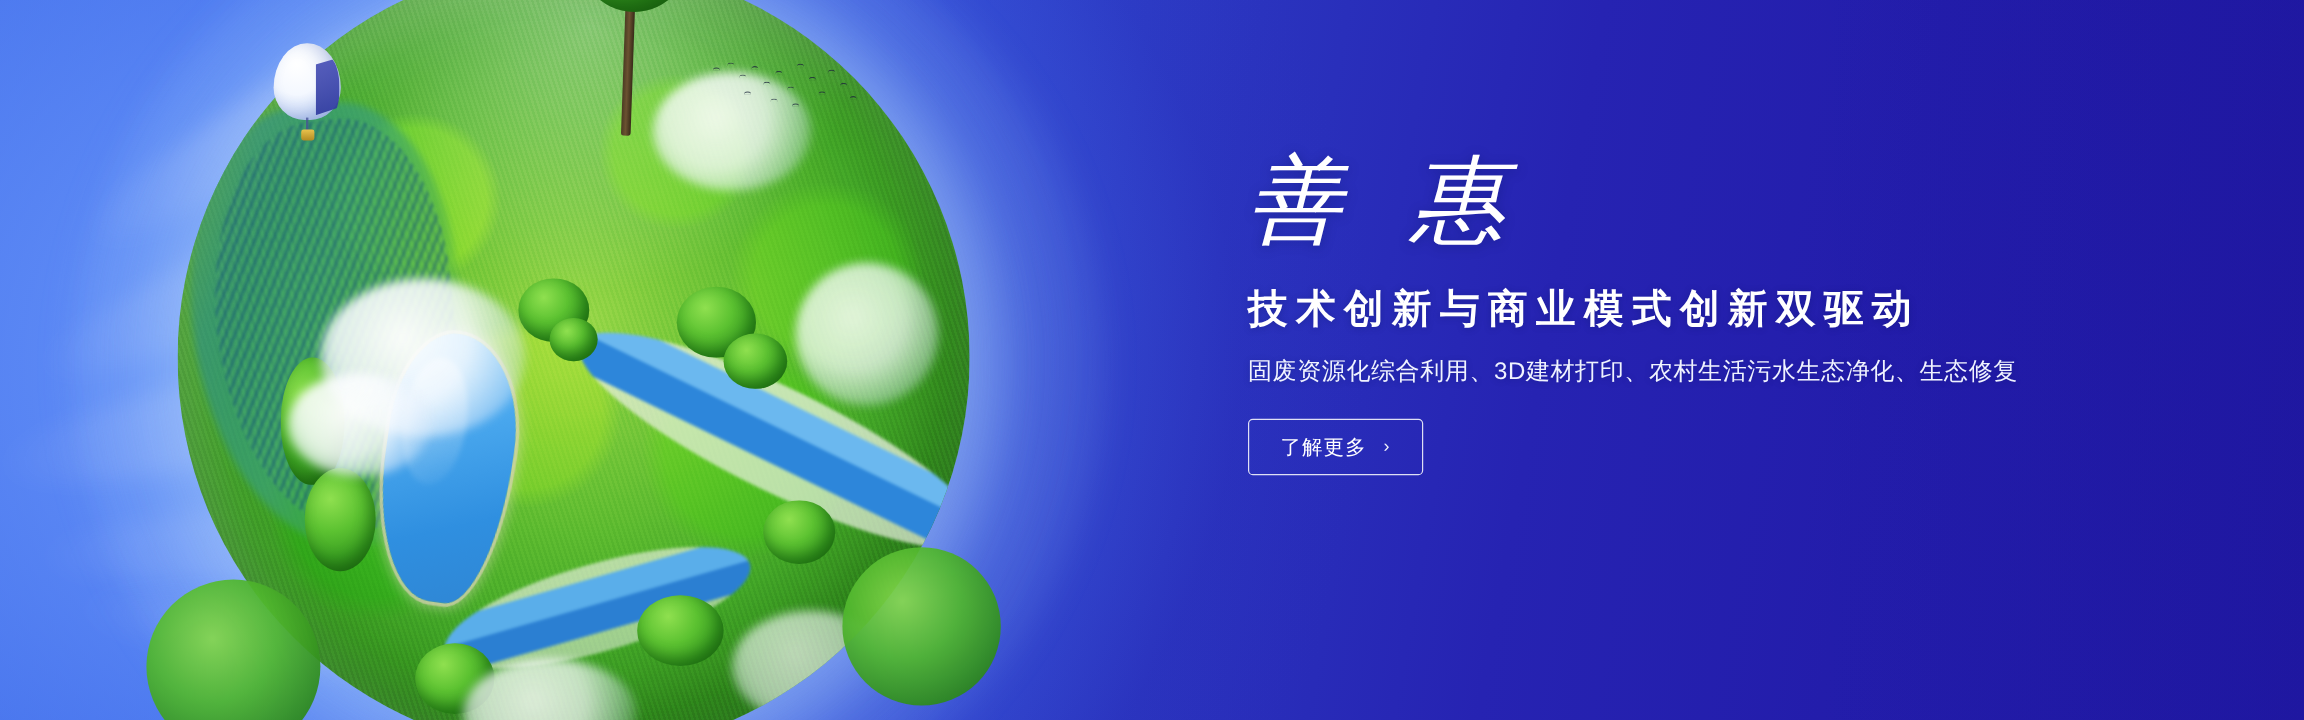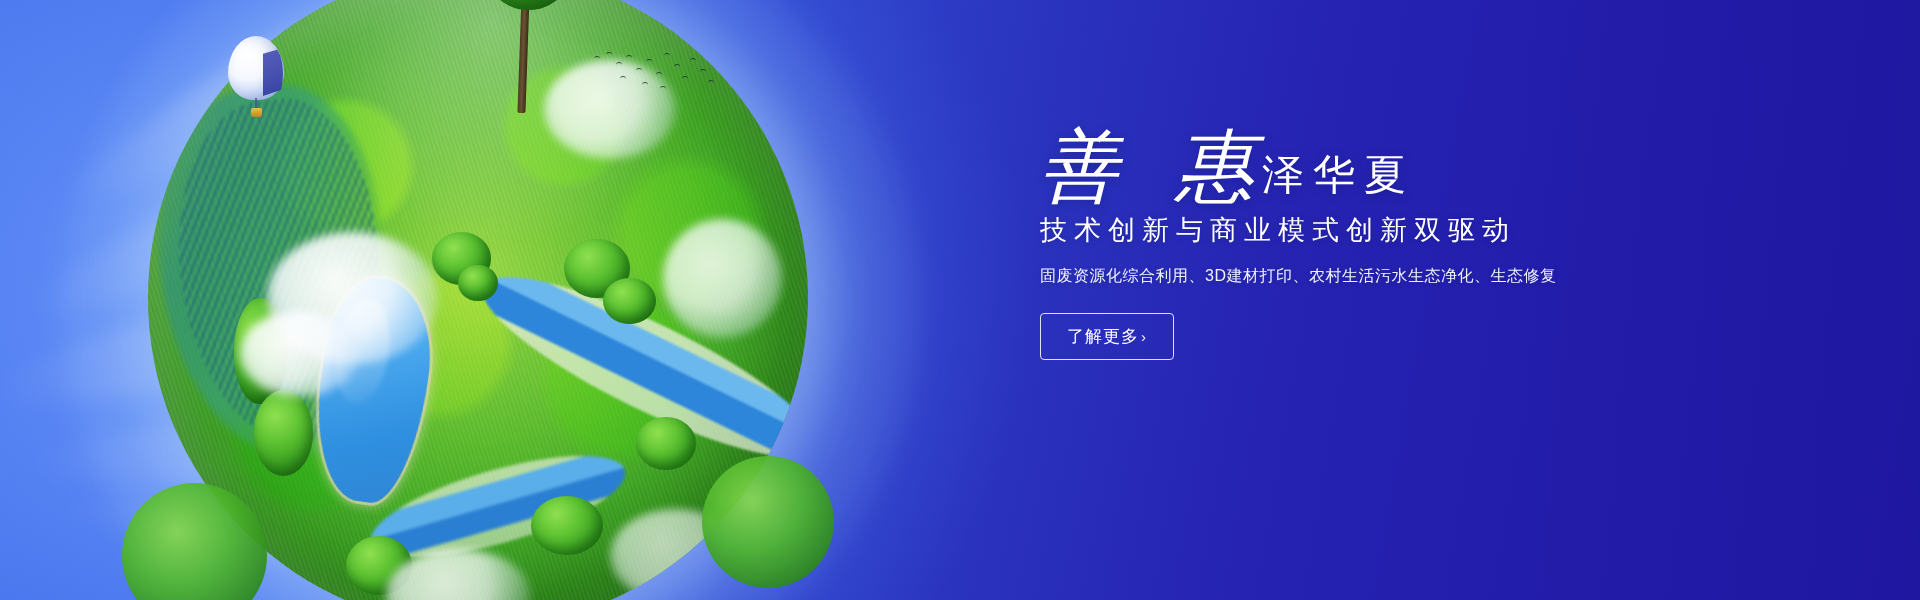--- a/index.html
+++ b/index.html
@@ -353,43 +353,43 @@
     line-height:1;
     letter-spacing:9px;
     margin-left:8px;
     position:relative;
     top:-4px;
   }
   .hl-gap { display:inline-block; width:58px; }
 
   .subtitle {
     color:#ffffff;
-    font-size:27px;
-    font-weight:400;
+    font-size:33px;
+    font-weight:700;
     letter-spacing:7px;
     line-height:1.2;
-    margin-top:8px;
+    margin-top:31px;
     text-shadow:0 1px 6px rgba(10,20,90,0.30);
     white-space:nowrap;
   }
   .desc {
     color:#f0f3ff;
-    font-size:16px;
+    font-size:20px;
     font-weight:400;
     letter-spacing:0.5px;
     line-height:1.3;
     margin-top:20px;
     text-shadow:0 1px 5px rgba(10,20,90,0.30);
     white-space:nowrap;
   }
   .cta {
     display:inline-flex;
     align-items:center;
     justify-content:center;
-    gap:2px;
+    gap:14px;
     margin-top:26px;
     padding:11px 26px;
     min-width:116px;
     border:1px solid rgba(255,255,255,0.85);
     border-radius:4px;
     color:#ffffff;
     font-size:17px;
     letter-spacing:1px;
     background:transparent;
     cursor:pointer;
@@ -493,21 +493,20 @@
   </div>
 
   <div class="vignette"></div>
 
   <div class="content">
 
     <div class="headline">
       <span class="hl-big">善</span>
       <span class="hl-gap"></span>
       <span class="hl-big">惠</span>
-      <span class="hl-small">泽华夏</span>
     </div>
 
     <div class="subtitle">技术创新与商业模式创新双驱动</div>
 
     <div class="desc">固废资源化综合利用、3D建材打印、农村生活污水生态净化、生态修复</div>
 
     <button class="cta">
       <span>了解更多</span>
       <span class="chev">›</span>
     </button>

